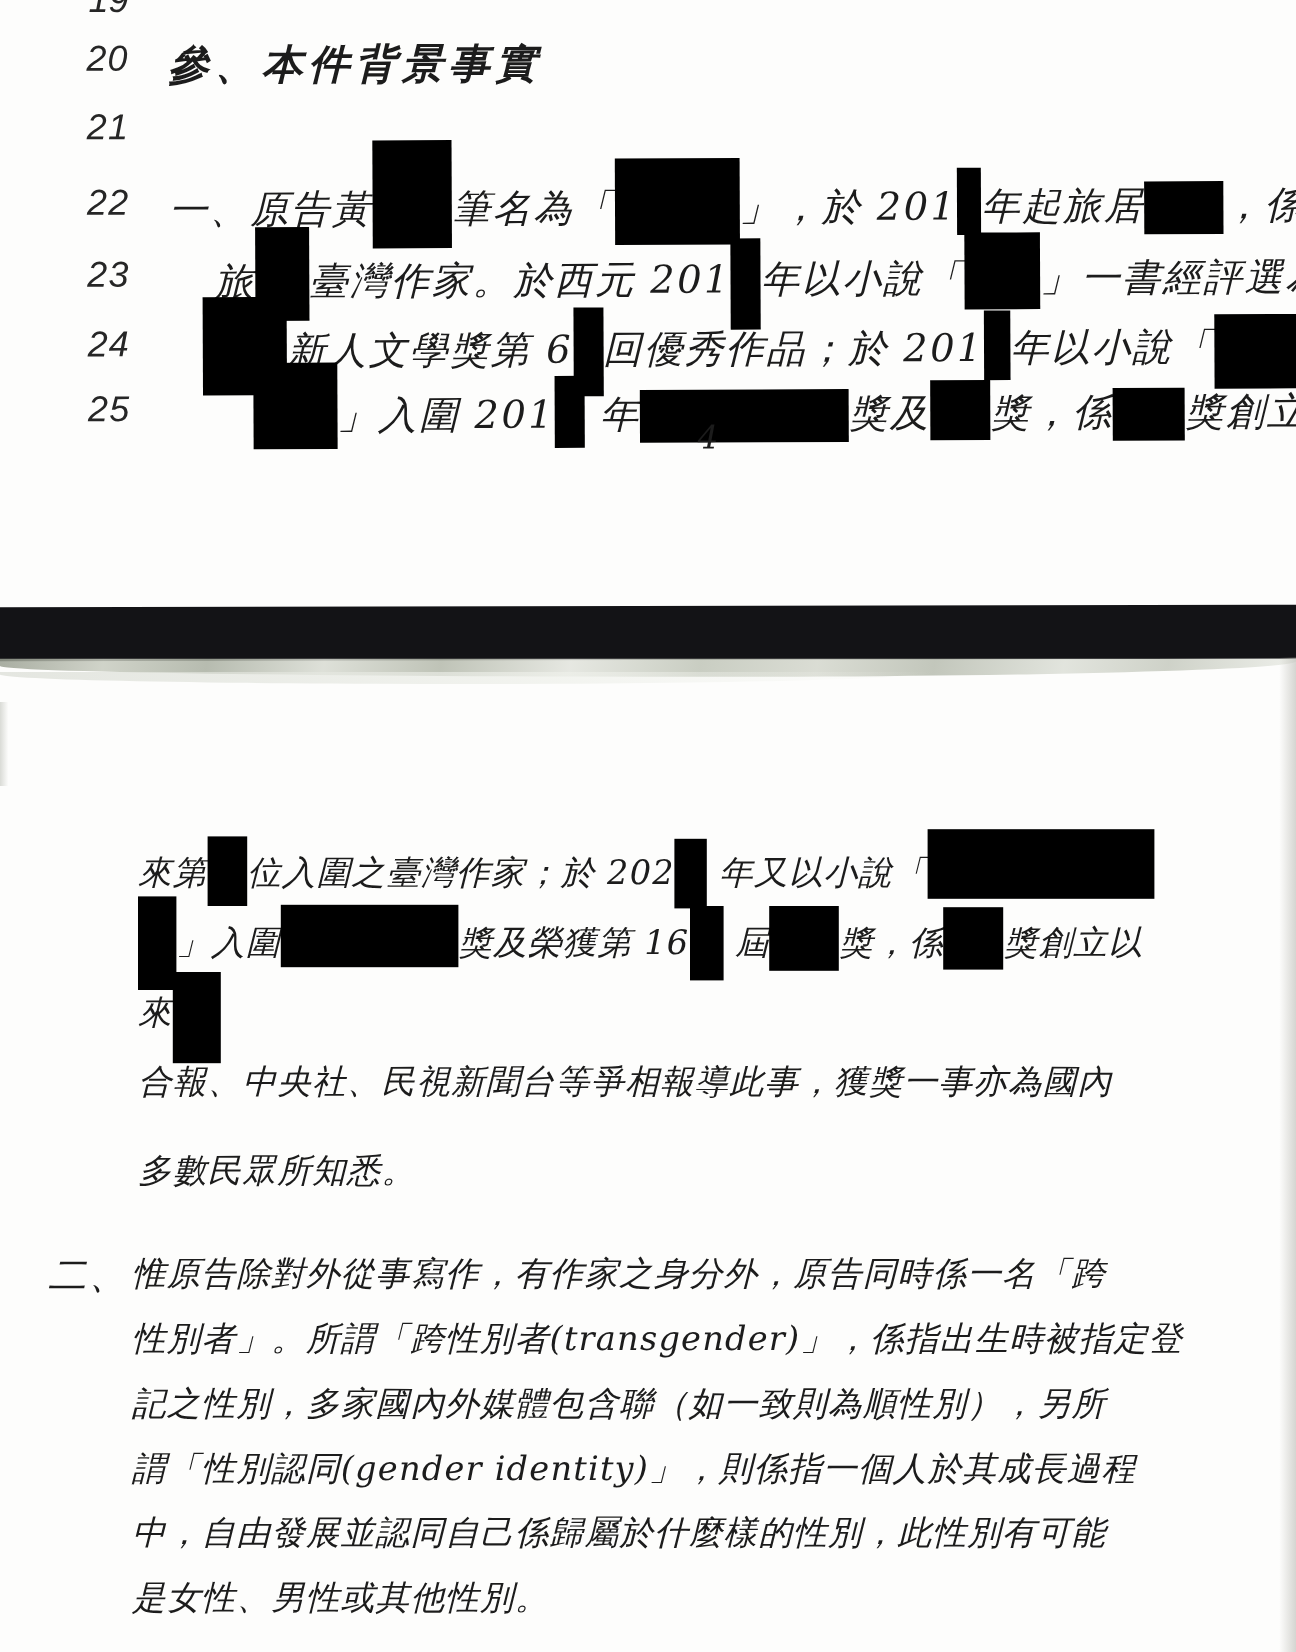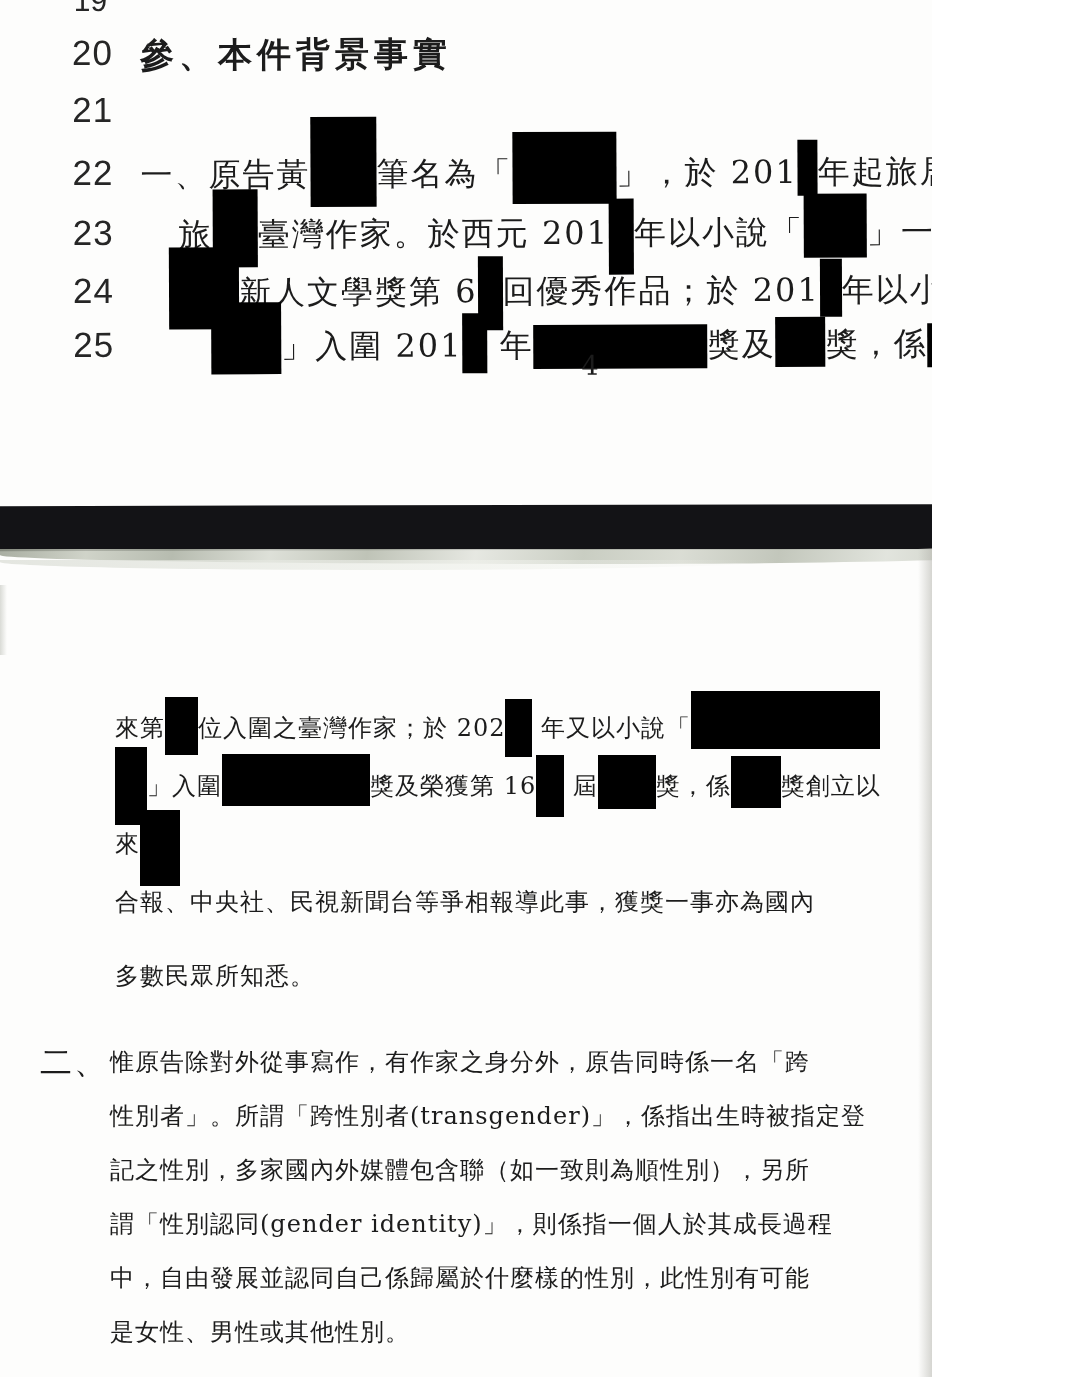--- a/index.html
+++ b/index.html
@@ -1,31 +1,32 @@
 <!DOCTYPE html>
 <html><head>
 <meta charset="utf-8">
 <title>Scanned court document page</title>
 <style>
   *{box-sizing:border-box}
   html,body{margin:0;padding:0;background:#ffffff}
   .scan{
-    position:relative;width:932px;height:1377px;overflow:hidden;
+    position:relative;width:1080px;height:1377px;overflow:hidden;
     background:#fdfdfc;color:#1c1c1c;
     font-family:"DejaVu Serif","Liberation Serif",serif;
+    font-style:italic;
   }
   .rot1{position:absolute;inset:0;transform:rotate(-0.25deg);transform-origin:80px 60px}
   .p1num{
     position:absolute;font-family:"Liberation Sans","DejaVu Sans",sans-serif;
-    font-size:35px;color:#262626;letter-spacing:1px;
+    font-size:30px;color:#262626;letter-spacing:1px;
   }
   .docline{position:absolute;display:flex;align-items:flex-start;white-space:pre}
   .docline .run{font-size:32px;line-height:44px;letter-spacing:2px}
   .docline.heading .run{font-weight:bold;font-size:34px;letter-spacing:5px}
-  .p2 .docline .run{font-size:24px;line-height:48px;letter-spacing:1px}
+  .p2 .docline .run{font-size:28px;line-height:48px;letter-spacing:1px}
   .redact{display:inline-block;flex:none;background:#000}
   .marker{position:absolute;font-size:32px;line-height:48px;letter-spacing:2px}
   .clip19{
     position:absolute;left:74px;top:-16px;
     font-family:"Liberation Sans","DejaVu Sans",sans-serif;font-size:30px;color:#262626;
   }
   .pgnum{position:absolute;left:580px;top:352px;font-size:27px;color:#1c1c1c}
   .band{
     position:absolute;left:-4px;top:505px;width:1088px;height:45px;
     background:#131316;transform:rotate(-0.12deg);

